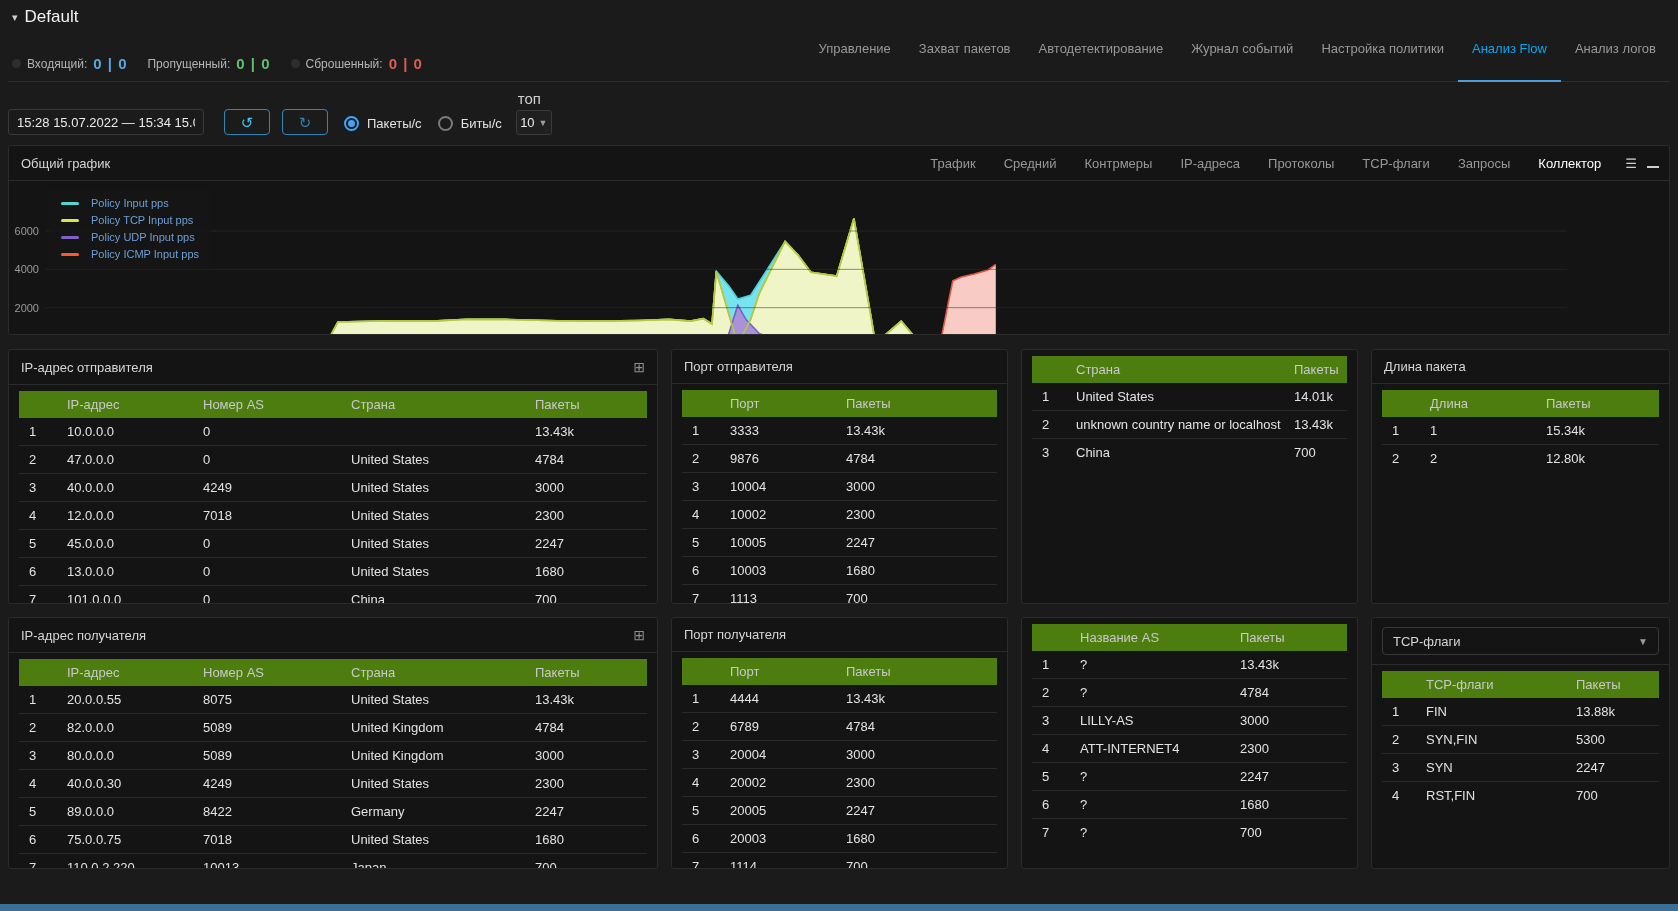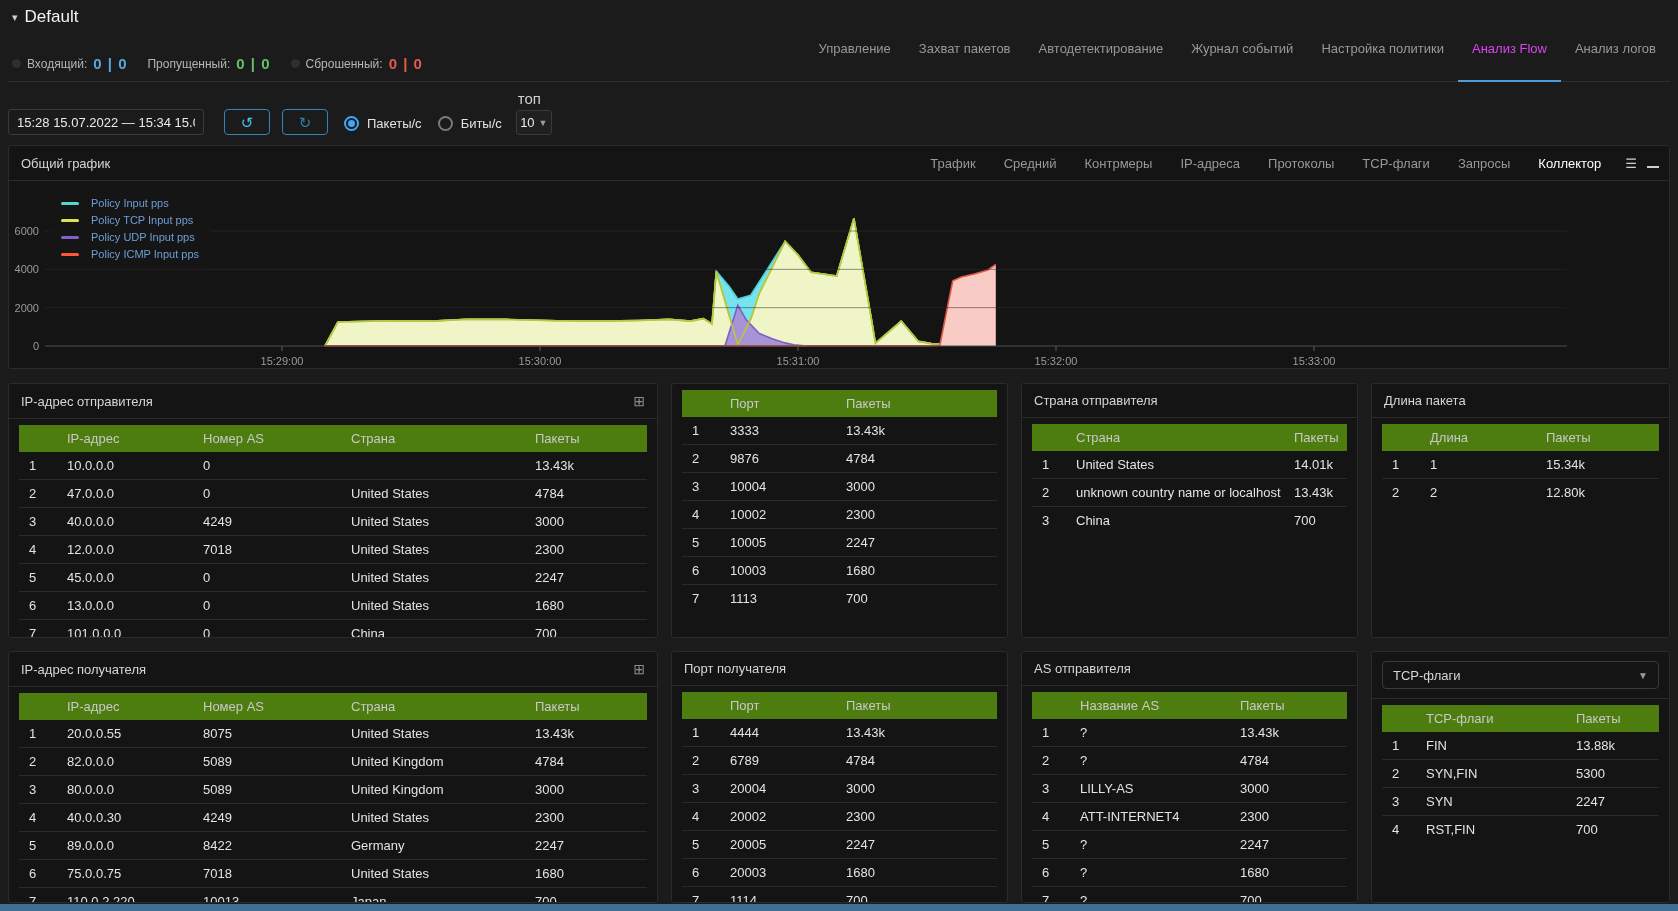--- a/index.html
+++ b/index.html
@@ -18,21 +18,21 @@
   .toggle-label { color:#e0e0e0; }
 
   .strip { display:flex; justify-content:space-between; align-items:flex-end; border-bottom:1px solid #2e2e2e; }
   .stats { display:flex; gap:20px; align-items:center; padding:0 0 9px 4px; }
   .stat { display:flex; align-items:center; gap:6px; }
   .stat-dot { width:9px; height:9px; border-radius:50%; background:#2e2e2e; display:inline-block; }
   .stat-label { color:#b5b5b5; font-size:12px; }
   .stat-val { font-size:15px; font-weight:bold; letter-spacing:1px; }
   .nav-tabs { display:flex; margin-bottom:-1px; }
   .nav-tab { padding:6px 14px 10px; font-size:13px; color:#989898; cursor:pointer; white-space:nowrap; }
-  .nav-tab.active { color:#d946ef; border-bottom:2px solid #4f9cd9; padding-bottom:24px; }
+  .nav-tab.active { color:#0ea5e9; border-bottom:2px solid #4f9cd9; padding-bottom:24px; }
 
   .controls { display:flex; align-items:flex-end; padding:8px 0 10px 0; }
   .time-range { width:196px; height:26px; background:transparent; border:1px solid #3a3a3a; border-radius:3px; color:#eaeaea; font-size:13px; padding:0 8px; font-family:"Liberation Sans", sans-serif; }
   .icon-btn { width:46px; height:26px; background:transparent; border:1px solid #2f87b8; border-radius:4px; color:#45c0e8; font-size:15px; line-height:1; cursor:pointer; margin-left:12px; }
   .icon-btn.dim { color:#2f7fa8; }
   .icon-btn:first-of-type { margin-left:20px; }
   .radio-group { display:flex; align-items:flex-end; gap:8px; margin:6px 0 4px 16px; cursor:pointer; }
   .radio-circle { width:15px; height:15px; border-radius:50%; border:2px solid #7a7a7a; position:relative; }
   .radio-circle.sel { border-color:#42a5f5; }
   .radio-circle.sel::after { content:""; position:absolute; top:2px; left:2px; width:7px; height:7px; border-radius:50%; background:#42a5f5; }
@@ -40,21 +40,21 @@
   .top-label { font-size:15px; color:#d0d0d0; margin-left:2px; }
   .top-select { width:36px; height:25px; border:1px solid #3a3a3a; border-radius:3px; display:flex; align-items:center; justify-content:center; gap:4px; color:#eaeaea; cursor:pointer; background:#202020; }
   .top-select .caret { font-size:9px; color:#9a9a9a; }
 
   
   .panel { background:#141414; border:1px solid #2b2b2b; border-radius:3px; overflow:hidden; }
   .panel-header { display:flex; justify-content:space-between; align-items:center; padding:9px 12px; border-bottom:1px solid #2b2b2b; color:#d6d6d6; font-size:13px; }
   .expand-icon { color:#8f8f8f; font-size:14px; cursor:pointer; }
 
   
-  .chart-panel { margin:0 8px; height:224px; }
+  .chart-panel { margin:0 8px; height:190px; }
   .chart-header { display:flex; justify-content:space-between; align-items:center; padding:0 10px 0 12px; border-bottom:1px solid #2b2b2b; height:35px; color:#d6d6d6; }
   .chart-tabs { display:flex; align-items:center; }
   .chart-tab { padding:0 14px; color:#989898; cursor:pointer; white-space:nowrap; }
   .chart-tab.active { color:#ffffff; }
   .chart-head-icons { display:flex; align-items:center; gap:10px; margin-left:10px; }
   .list-icon { color:#cfcfcf; font-size:13px; cursor:pointer; }
   .collapse-icon { width:12px; height:2px; background:#cfcfcf; margin-top:8px; cursor:pointer; }
   .chart-body { position:relative; height:194px; }
   .ax { fill:#9a9a9a; font-size:11px; font-family:"Liberation Sans", sans-serif; }
   .legend { position:absolute; left:40px; top:8px; background:rgba(22,22,22,0.88); padding:8px 12px; display:flex; flex-direction:column; gap:5px; }
@@ -281,20 +281,23 @@
               <td>101.0.0.0</td>
               <td>0</td>
               <td>China</td>
               <td>700</td>
             </tr>
           </tbody>
         </table>
       </div>
     </section>
     <section class="panel">
+      <div class="panel-header">
+        <span>Порт отправителя</span>
+      </div>
       <div class="tbl-wrap">
         <table>
           <colgroup>
             <col style="width: 44px;">
             <col style="width: 116px;">
             <col>
           </colgroup>
           <thead>
             <tr>
               <th></th>
@@ -336,23 +339,20 @@
             <tr>
               <td>7</td>
               <td>1113</td>
               <td>700</td>
             </tr>
           </tbody>
         </table>
       </div>
     </section>
     <section class="panel">
-      <div class="panel-header">
-        <span>Страна отправителя</span>
-      </div>
       <div class="tbl-wrap">
         <table>
           <colgroup>
             <col style="width: 40px;">
             <col style="width: 218px;">
             <col>
           </colgroup>
           <thead>
             <tr>
               <th></th>
@@ -542,23 +542,20 @@
             <tr>
               <td>7</td>
               <td>1114</td>
               <td>700</td>
             </tr>
           </tbody>
         </table>
       </div>
     </section>
     <section class="panel">
-      <div class="panel-header">
-        <span>AS отправителя</span>
-      </div>
       <div class="tbl-wrap">
         <table>
           <colgroup>
             <col style="width: 44px;">
             <col style="width: 160px;">
             <col>
           </colgroup>
           <thead>
             <tr>
               <th></th>

